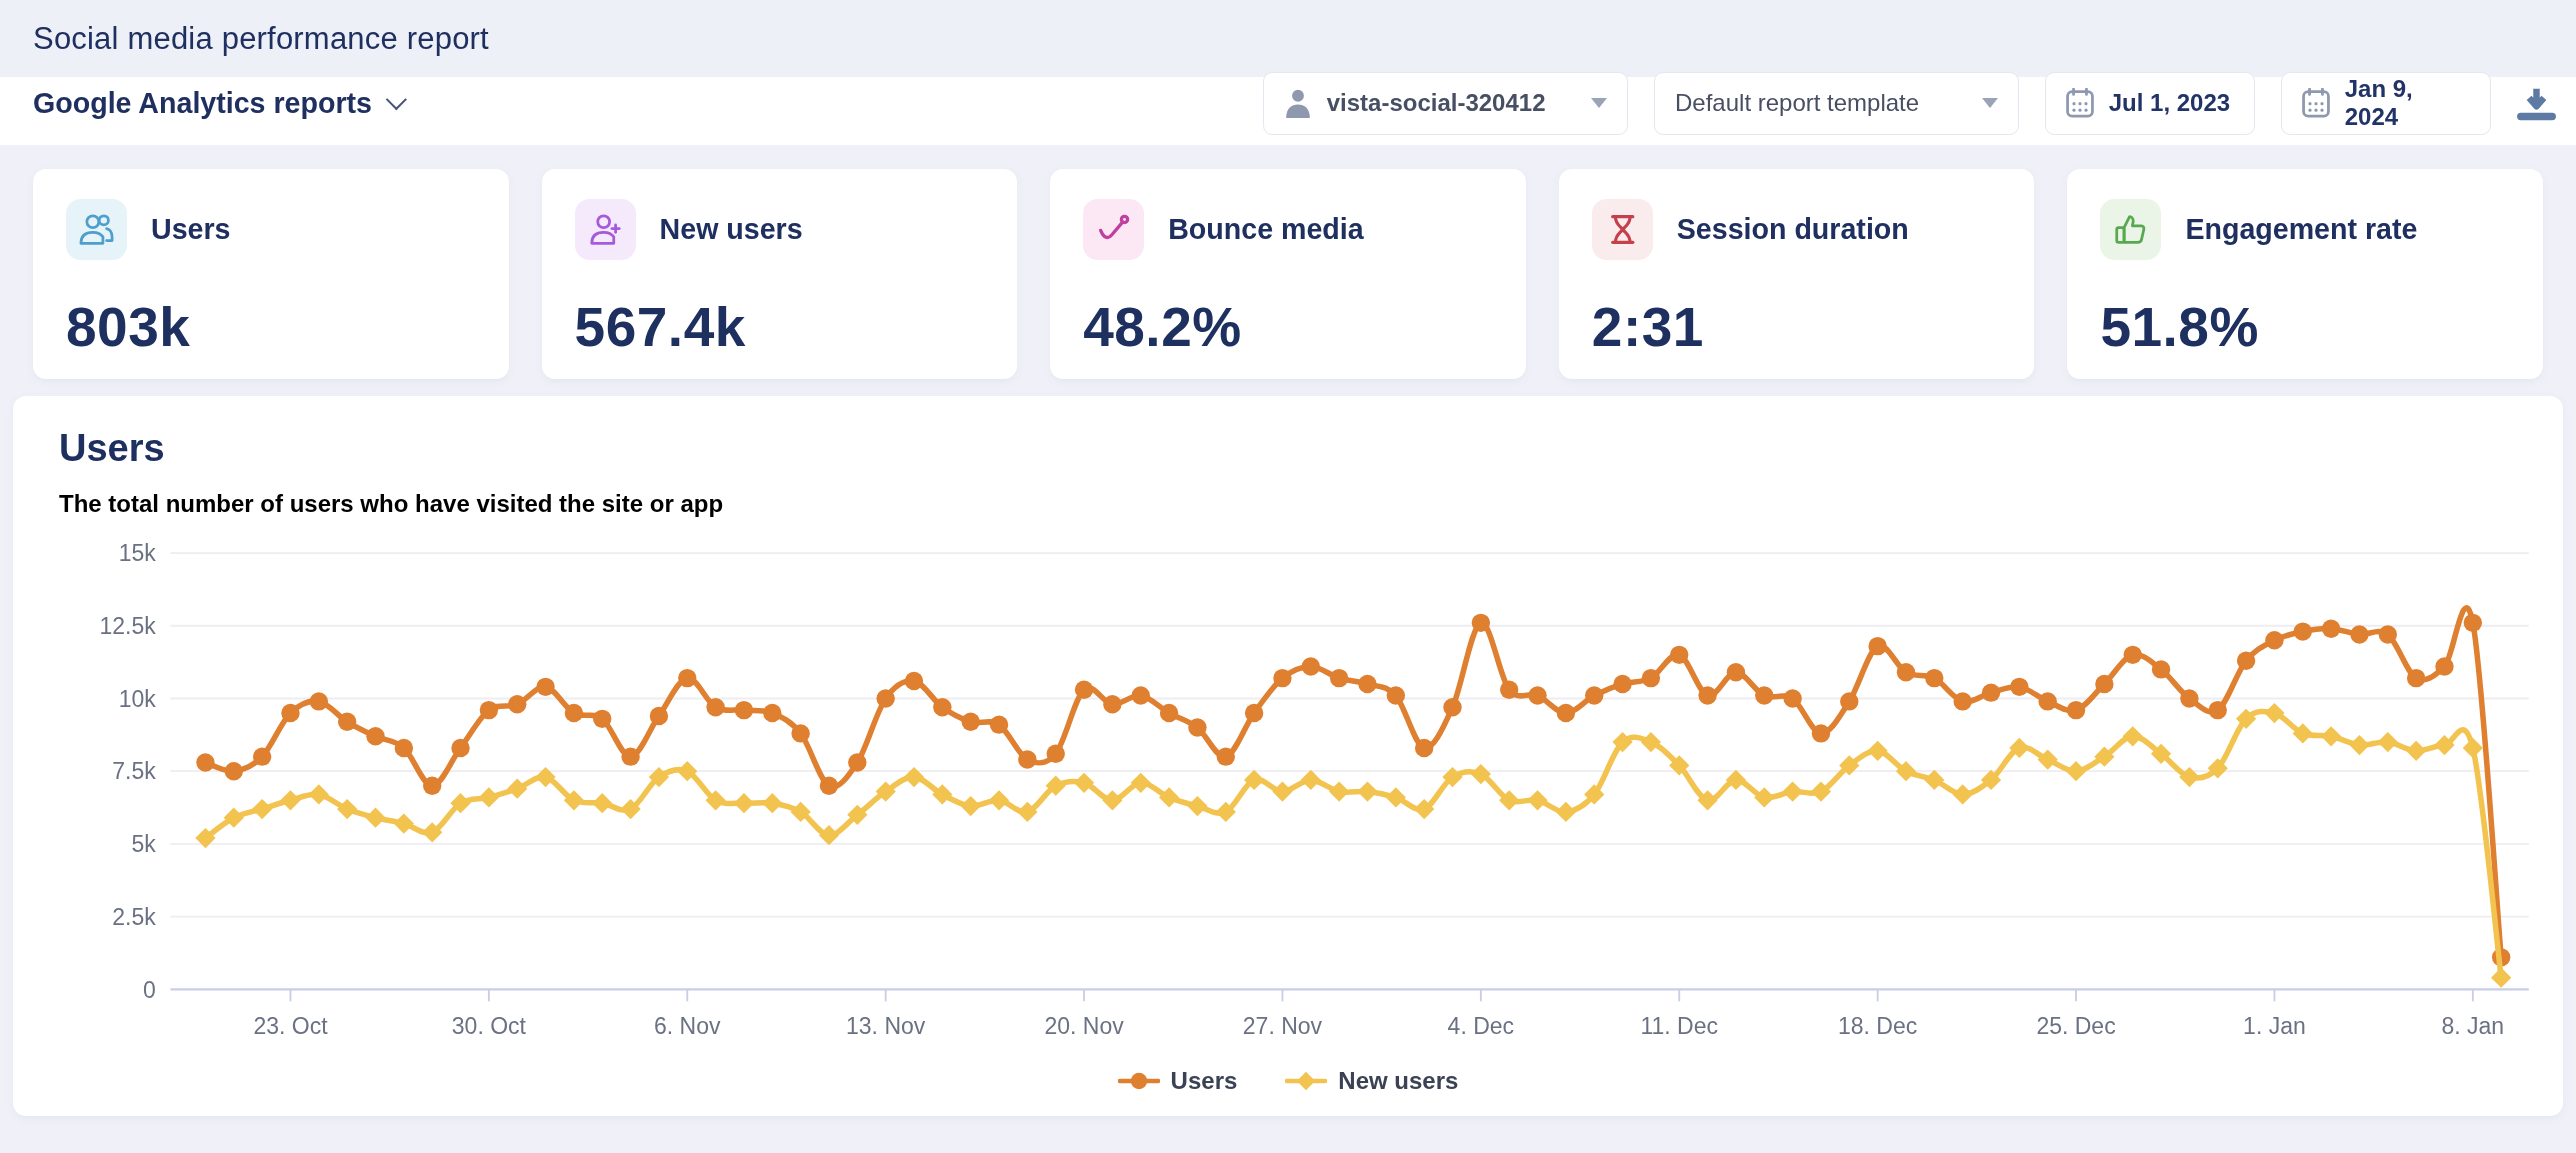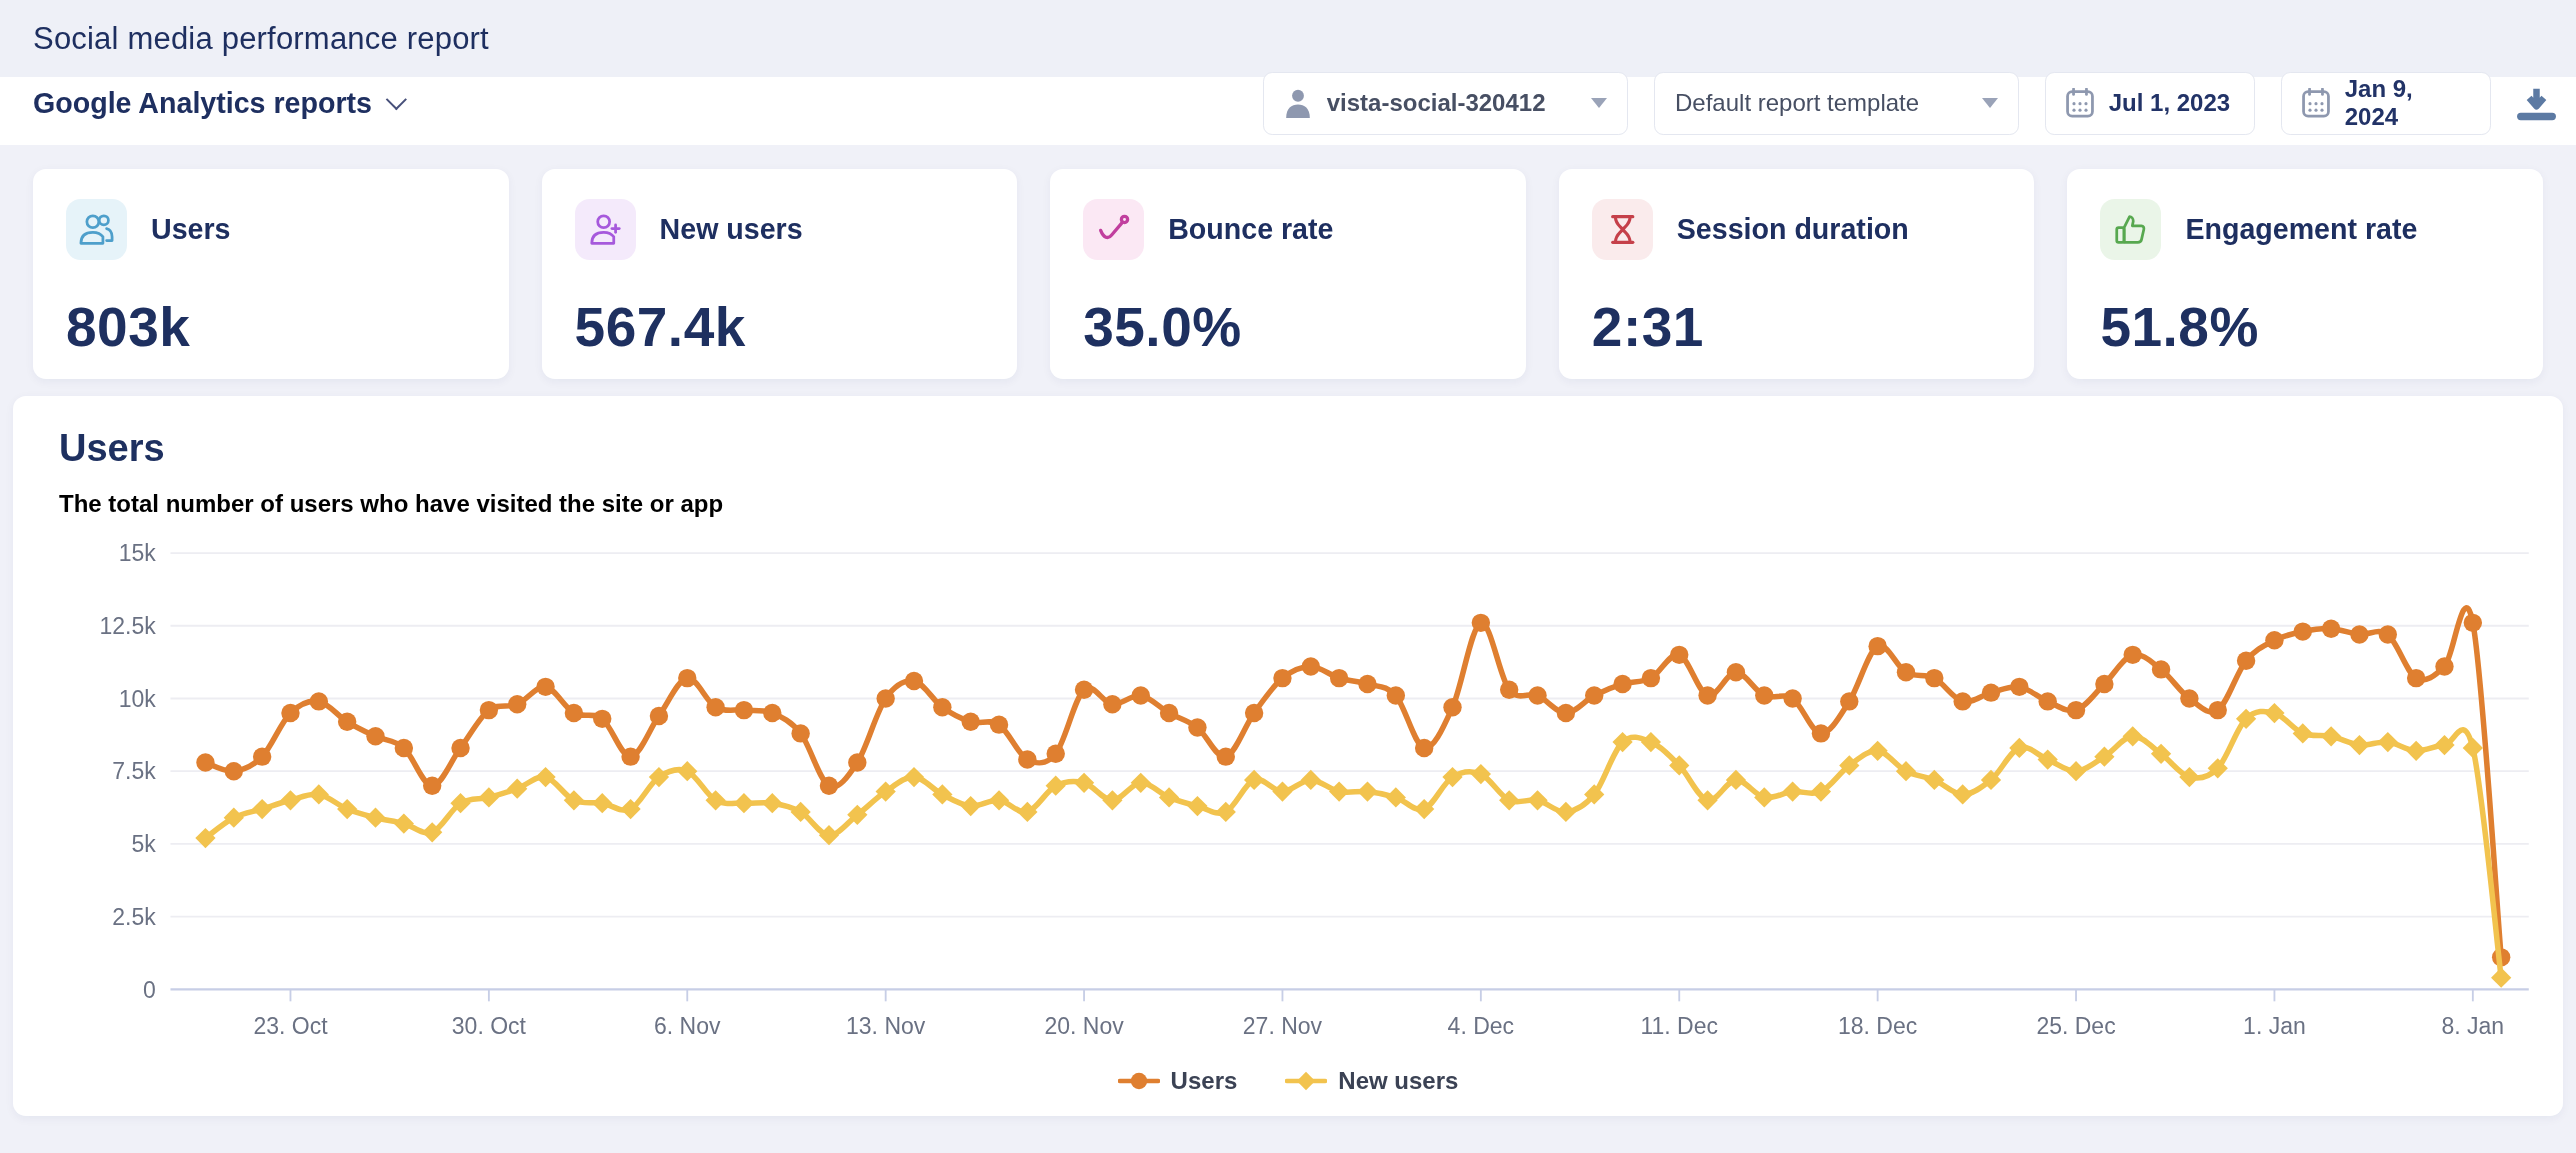--- a/index.html
+++ b/index.html
@@ -192,23 +192,23 @@
   <article class="kpi-card" style="--accent: #C13F9E; --chipbg: #FBE8F4;">
     <div class="kpi-head">
       <div class="kpi-chip">
         <svg width="33" height="33" viewBox="0 0 36 36">
             <g fill="none" stroke="currentColor" stroke-width="3.6" stroke-linecap="round">
               <path d="M4 19 C7 27 12 29 16 24 L27 11"></path>
               <circle cx="30" cy="7" r="3.4"></circle>
             </g>
           </svg>
       </div>
-      <span class="kpi-label">Bounce rate</span>
-    </div>
-    <div class="kpi-value">35.0%</div>
+      <span class="kpi-label">Bounce media</span>
+    </div>
+    <div class="kpi-value">48.2%</div>
   </article>
 
   <article class="kpi-card" style="--accent: #C5404A; --chipbg: #FAEBEC;">
     <div class="kpi-head">
       <div class="kpi-chip">
         <svg width="29.5" height="33" viewBox="0 0 32 36">
             <g fill="none" stroke="currentColor" stroke-width="3.4" stroke-linecap="round" stroke-linejoin="round">
               <line x1="5" y1="4" x2="27" y2="4"></line>
               <line x1="5" y1="32" x2="27" y2="32"></line>
               <path d="M8 4 C8 12 13 14 16 18 C19 14 24 12 24 4"></path>

